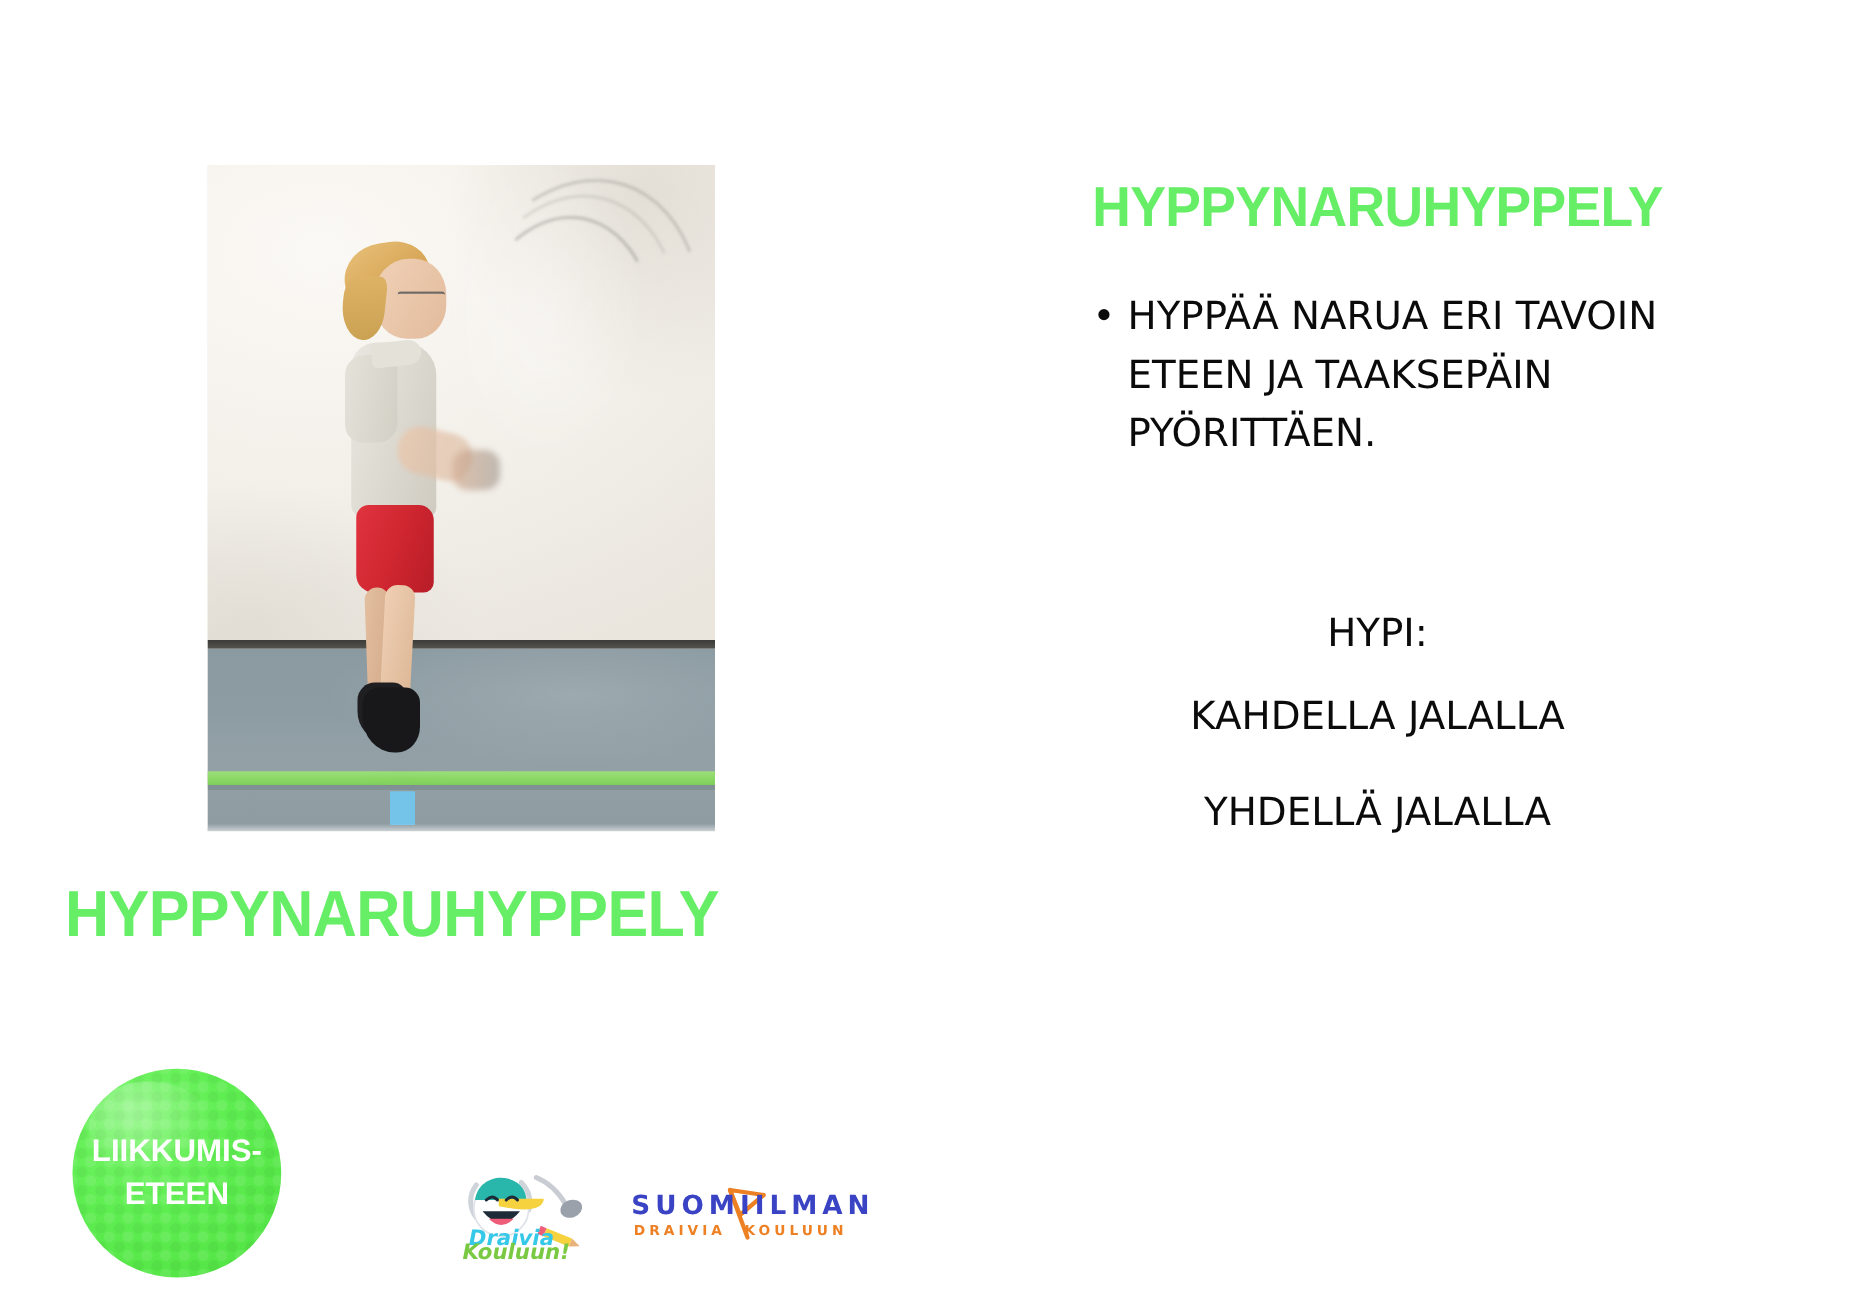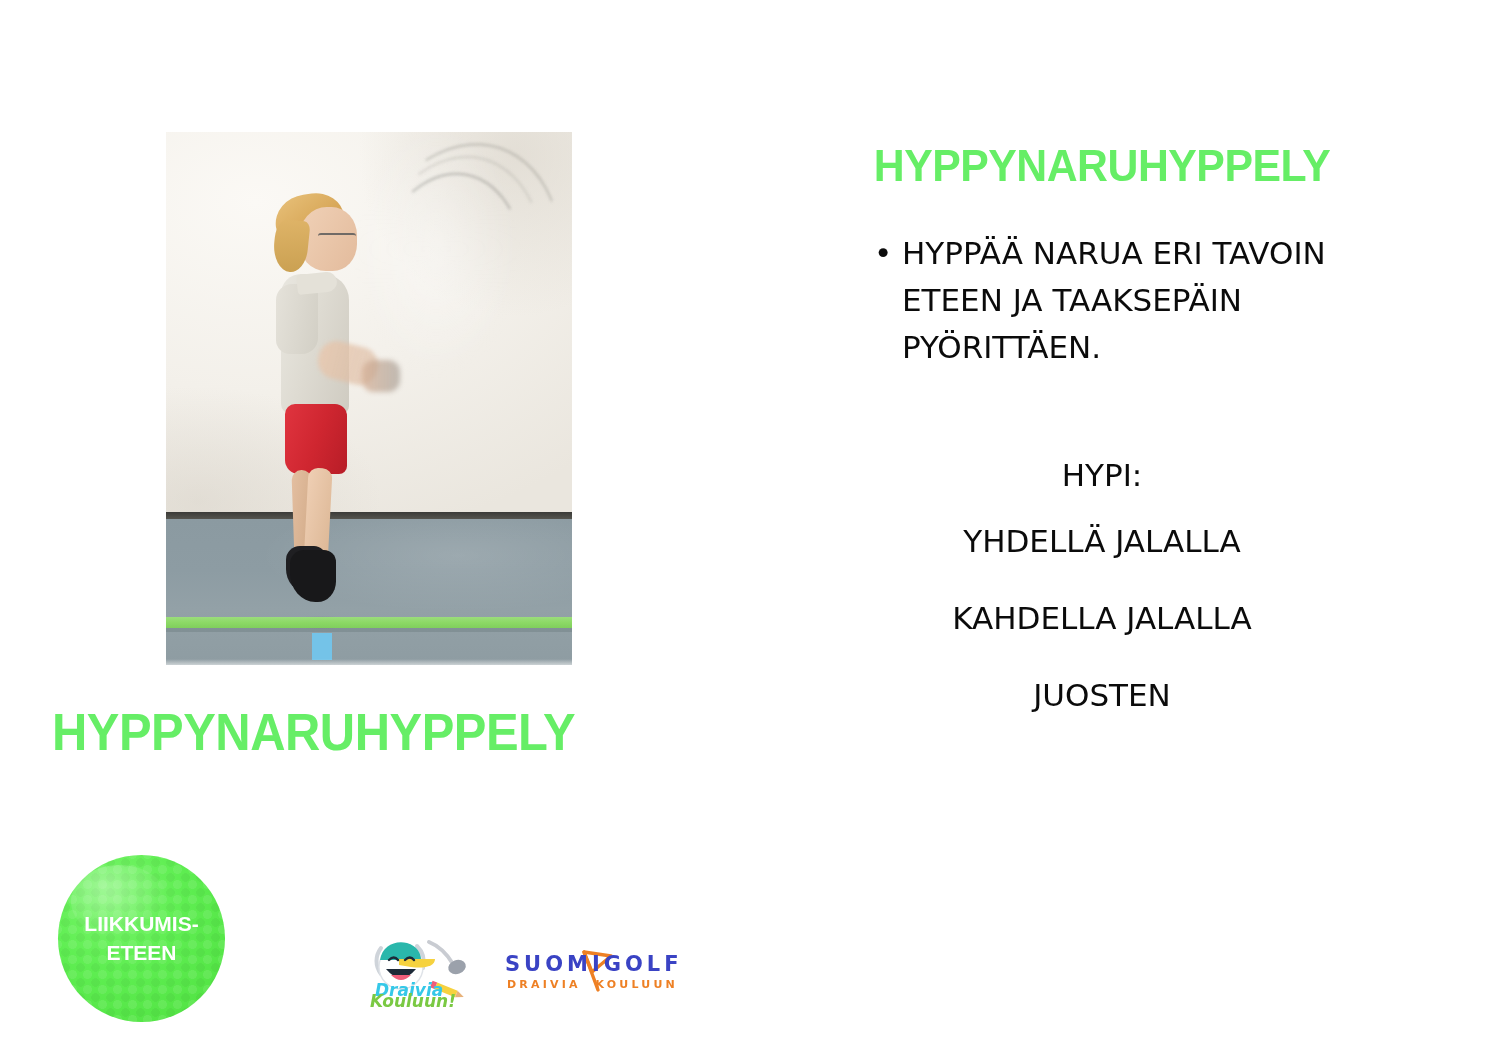--- a/index.html
+++ b/index.html
@@ -280,21 +280,21 @@
     width: 58%; height: 44%;
     border-radius: 50%;
     background: radial-gradient(ellipse at 35% 30%, rgba(255,255,255,.30), rgba(255,255,255,0) 70%);
   }
   .badge-label {
     position: relative;
     z-index: 2;
     text-align: center;
     color: #ffffff;
     font-weight: bold;
-    font-size: 21px;
+    font-size: 25px;
     line-height: 1.35;
   }
 
   
   .logo-draivia {
     position: absolute;
     left: 369px;
     top: 934px;
     width: 104px;
     height: 74px;
@@ -372,21 +372,21 @@
     font-family: "DejaVu Sans", "Liberation Sans", sans-serif;
   }
   .bullet-dot {
     position: absolute;
     left: 2px;
     top: 0;
     font-size: 31px;
     line-height: 1.52;
   }
   .hypi-head {
-    margin-top: 86px;
+    margin-top: 118px;
     text-align: center;
     font-size: 31px;
     color: #0b0b0b;
     font-family: "DejaVu Sans", "Liberation Sans", sans-serif;
   }
   .hypi-list {
     margin-top: 30px;
     text-align: center;
   }
   .hypi-list .hypi-item {
@@ -482,21 +482,21 @@
     </svg>
   </div>
 
   <div class="logo-suomigolf">
     <svg class="sg-flag" viewBox="0 0 36 46">
       <path d="M6 4 L33 8 L14 24 Z" fill="none" stroke="#ee8024" stroke-width="3.4" stroke-linejoin="round"></path>
       <path d="M6 4 L20 42" fill="none" stroke="#ee8024" stroke-width="3.4" stroke-linecap="round"></path>
     </svg>
     <div class="sg-row1">
       <span class="sg-word">SUOMI</span>
-      <span class="sg-word">GOLF</span>
+      <span class="sg-word">ILMAN</span>
     </div>
     <div class="sg-row2">
       <span class="sg-sub">DRAIVIA</span>
       <span class="sg-sub">KOULUUN</span>
     </div>
   </div>
 
   <div class="right-col">
 
     <div class="right-title">HYPPYNARUHYPPELY</div>
@@ -504,19 +504,18 @@
     <div class="bullet-block">
       <div class="bullet-item">
         <span class="bullet-dot">•</span>
         <span>HYPPÄÄ NARUA ERI TAVOIN ETEEN JA TAAKSEPÄIN PYÖRITTÄEN.</span>
       </div>
     </div>
 
     <div class="hypi-head">HYPI:</div>
 
     <div class="hypi-list">
+      <div class="hypi-item">KAHDELLA JALALLA</div>
       <div class="hypi-item">YHDELLÄ JALALLA</div>
-      <div class="hypi-item">KAHDELLA JALALLA</div>
-      <div class="hypi-item">JUOSTEN</div>
     </div>
 
   </div>
 </div>
 
 </body></html>

